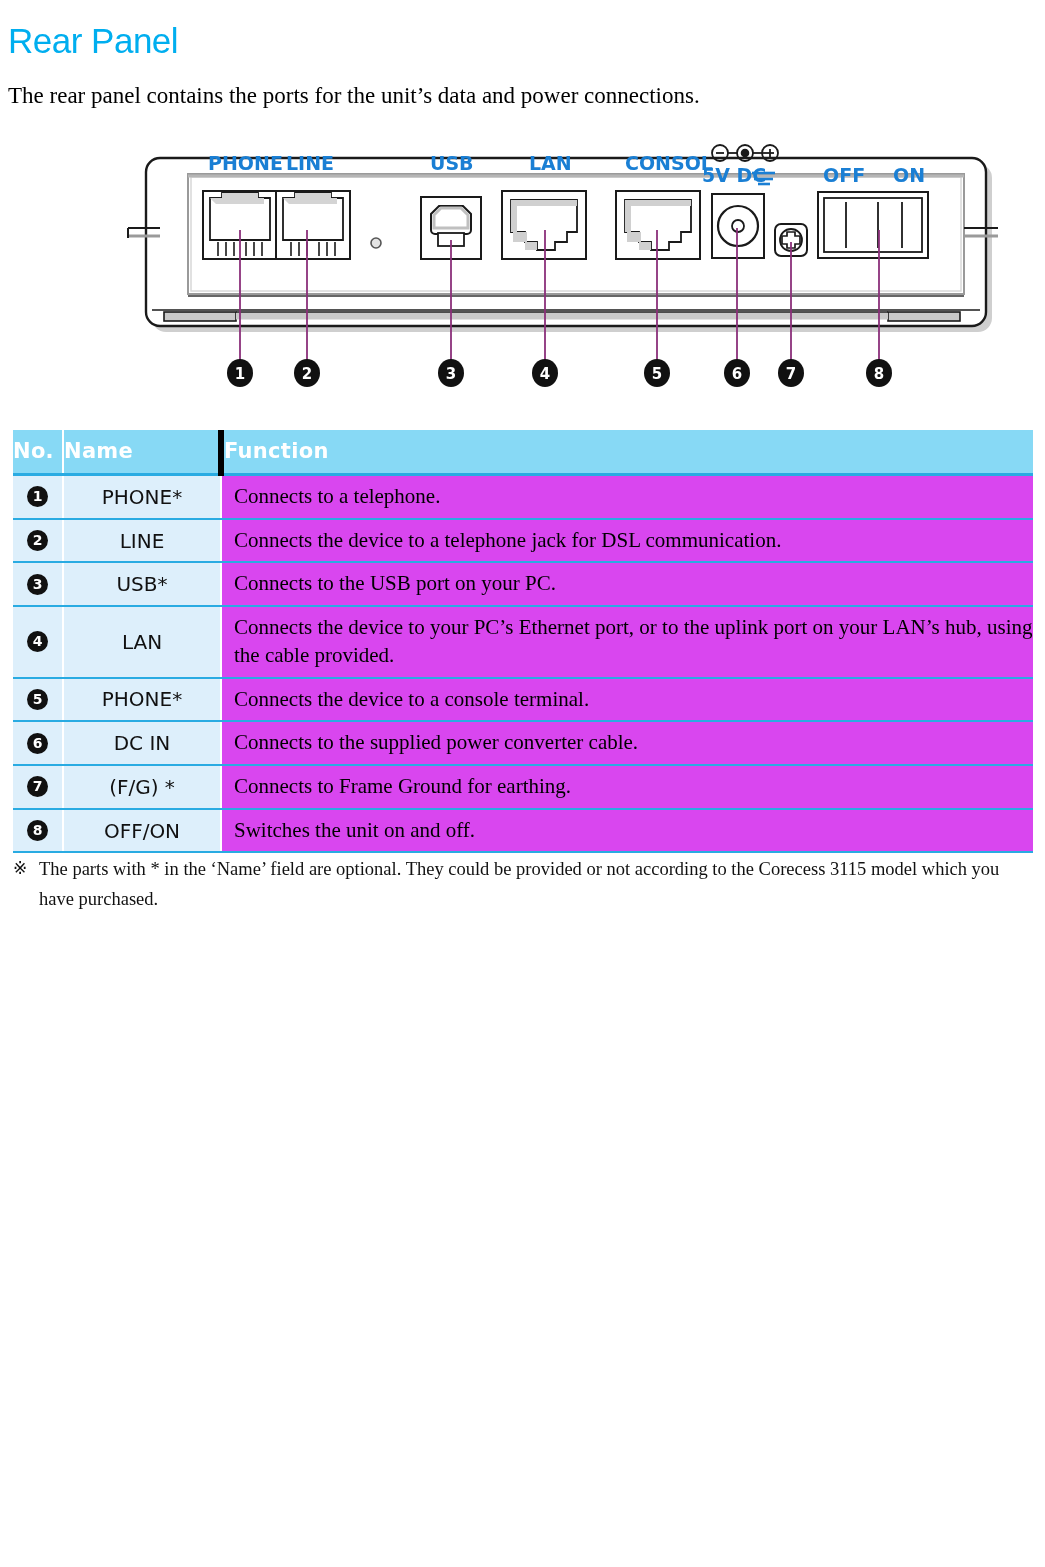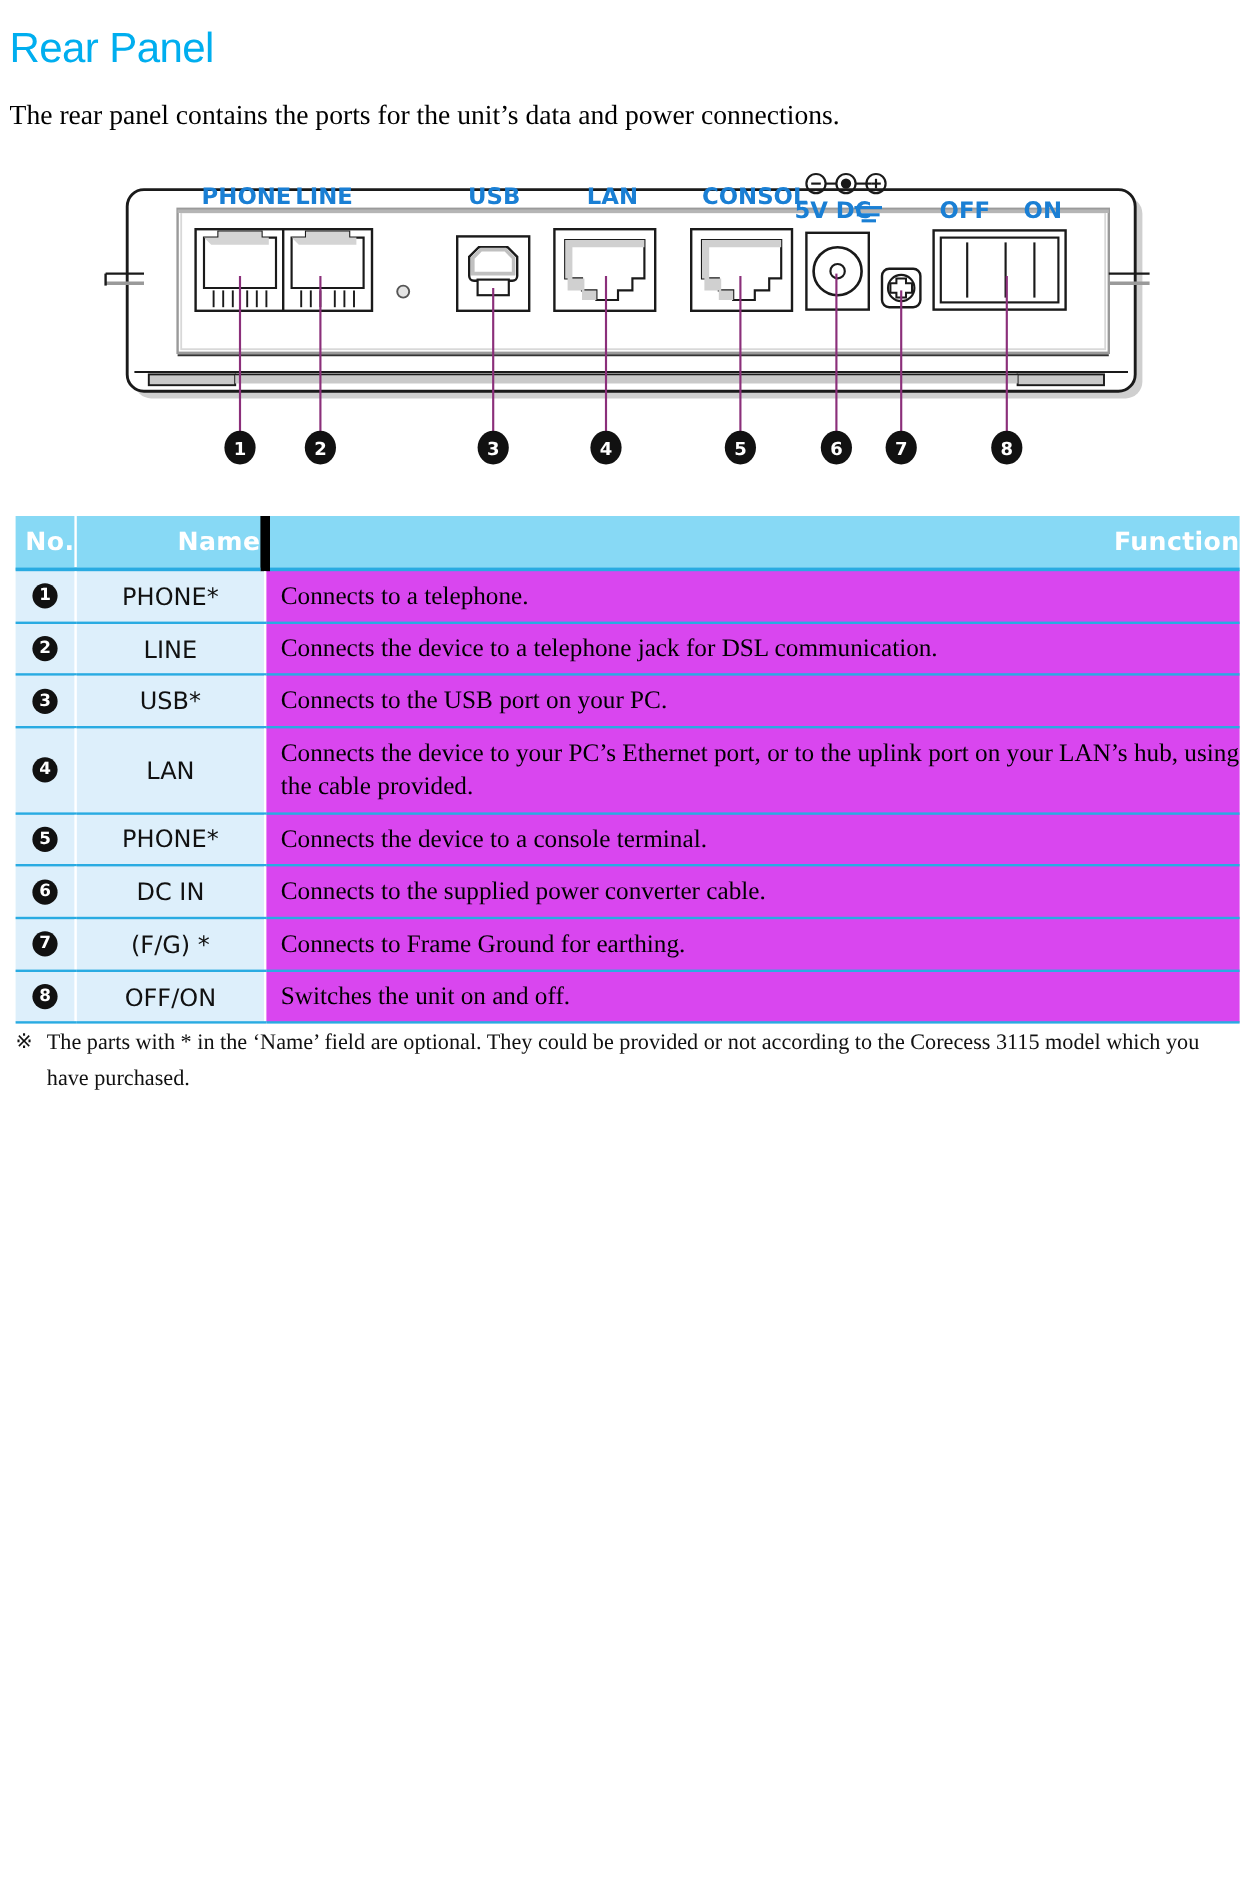--- a/index.html
+++ b/index.html
@@ -39,20 +39,21 @@
     text-align: center;
   }
 
   
   #device-figure {
     position: absolute;
     left: 0px;
     top: 120px;
     width: 833px;
     height: 280px;
+    padding-left: 40px;
   }
 
   
   #ports-table {
     position: absolute;
     left: 13px;
     top: 430px;
     width: 1020px;
     border-collapse: collapse;
     table-layout: fixed;
@@ -61,27 +62,27 @@
   #ports-table col.c-name { width: 158px; }
   #ports-table col.c-fn   { width: 812px; }
 
   #ports-table thead th {
     background: #87d9f5;
     color: #ffffff;
     font-family: "DejaVu Sans", sans-serif;
     font-size: 21px;
     font-weight: 700;
     padding: 9px 0 10px 0;
-    text-align: right;
+    text-align: left;
     border: none;
     letter-spacing: 0.3px;
     margin-top: 20px;
   }
   #ports-table thead th.th-no   { border-right: 2px solid #ffffff; }
-  #ports-table thead th.th-name { border-right: 8px solid #000000; }
+  #ports-table thead th.th-name { border-right: 6px solid #000000; }
 
   #ports-table thead tr { border-bottom: 3px solid #29abe2; }
 
   #ports-table tbody td {
     border-bottom: 2px solid #29abe2;
     vertical-align: middle;
   }
   #ports-table tbody td.cell-no {
     background: #ddeffb;
     text-align: center;

